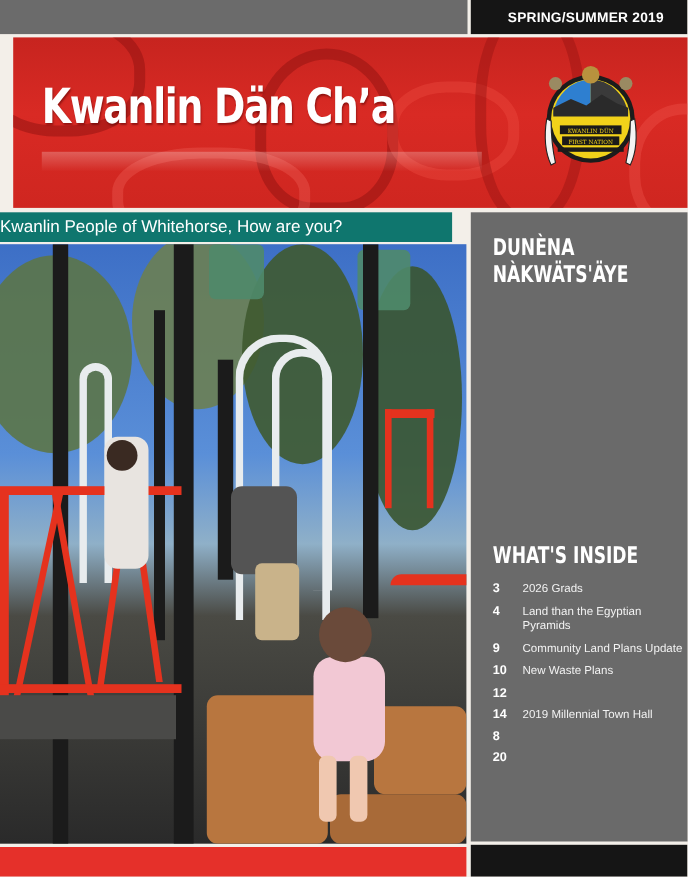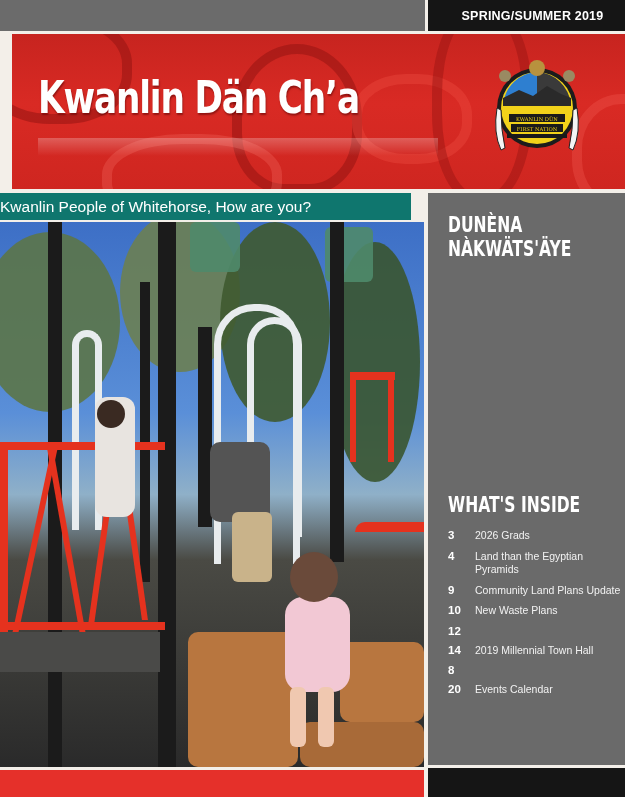--- a/index.html
+++ b/index.html
@@ -165,19 +165,18 @@
       </li>
     <li>
         <span class="pg">14</span>
         <span class="t">2019 Millennial Town Hall</span>
       </li>
     <li>
         <span class="pg">8</span>
       </li>
     <li>
         <span class="pg">20</span>
-        <span class="t">Events Calendar</span>
       </li>
   </ul>
 </div>
 
 <div class="footer-red"></div>
 <div class="footer-black"></div>
 
 </body></html>

